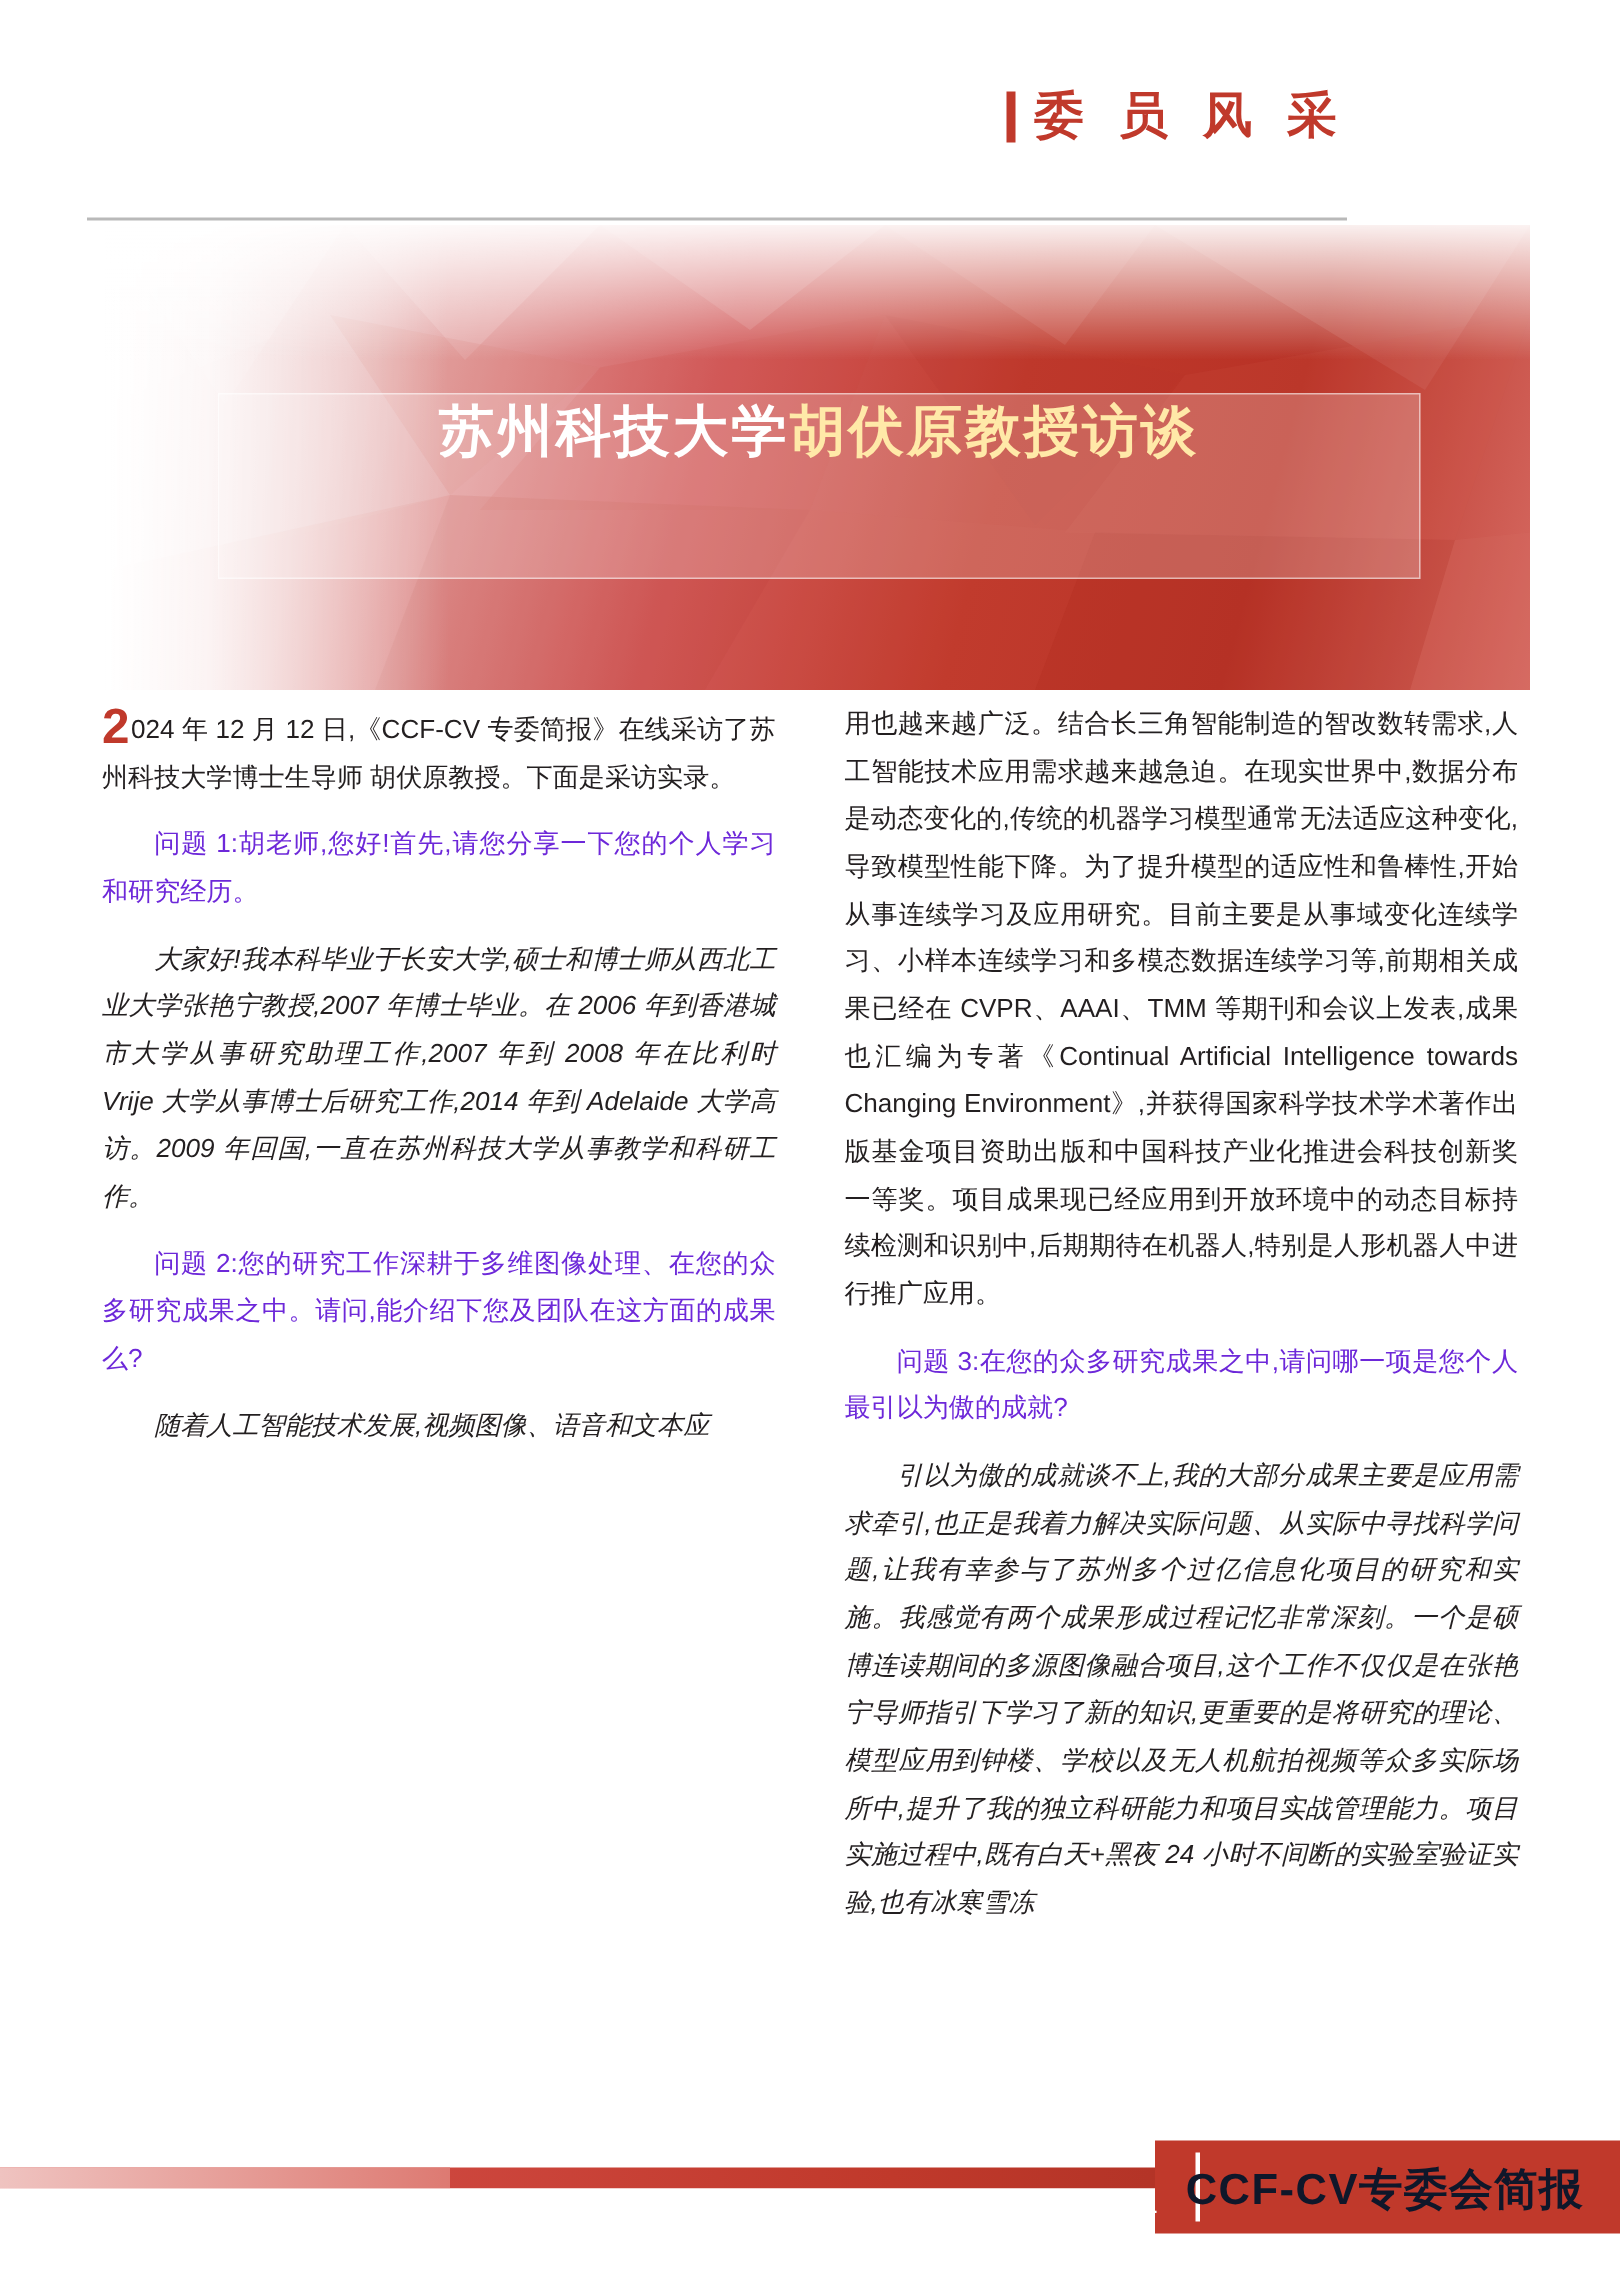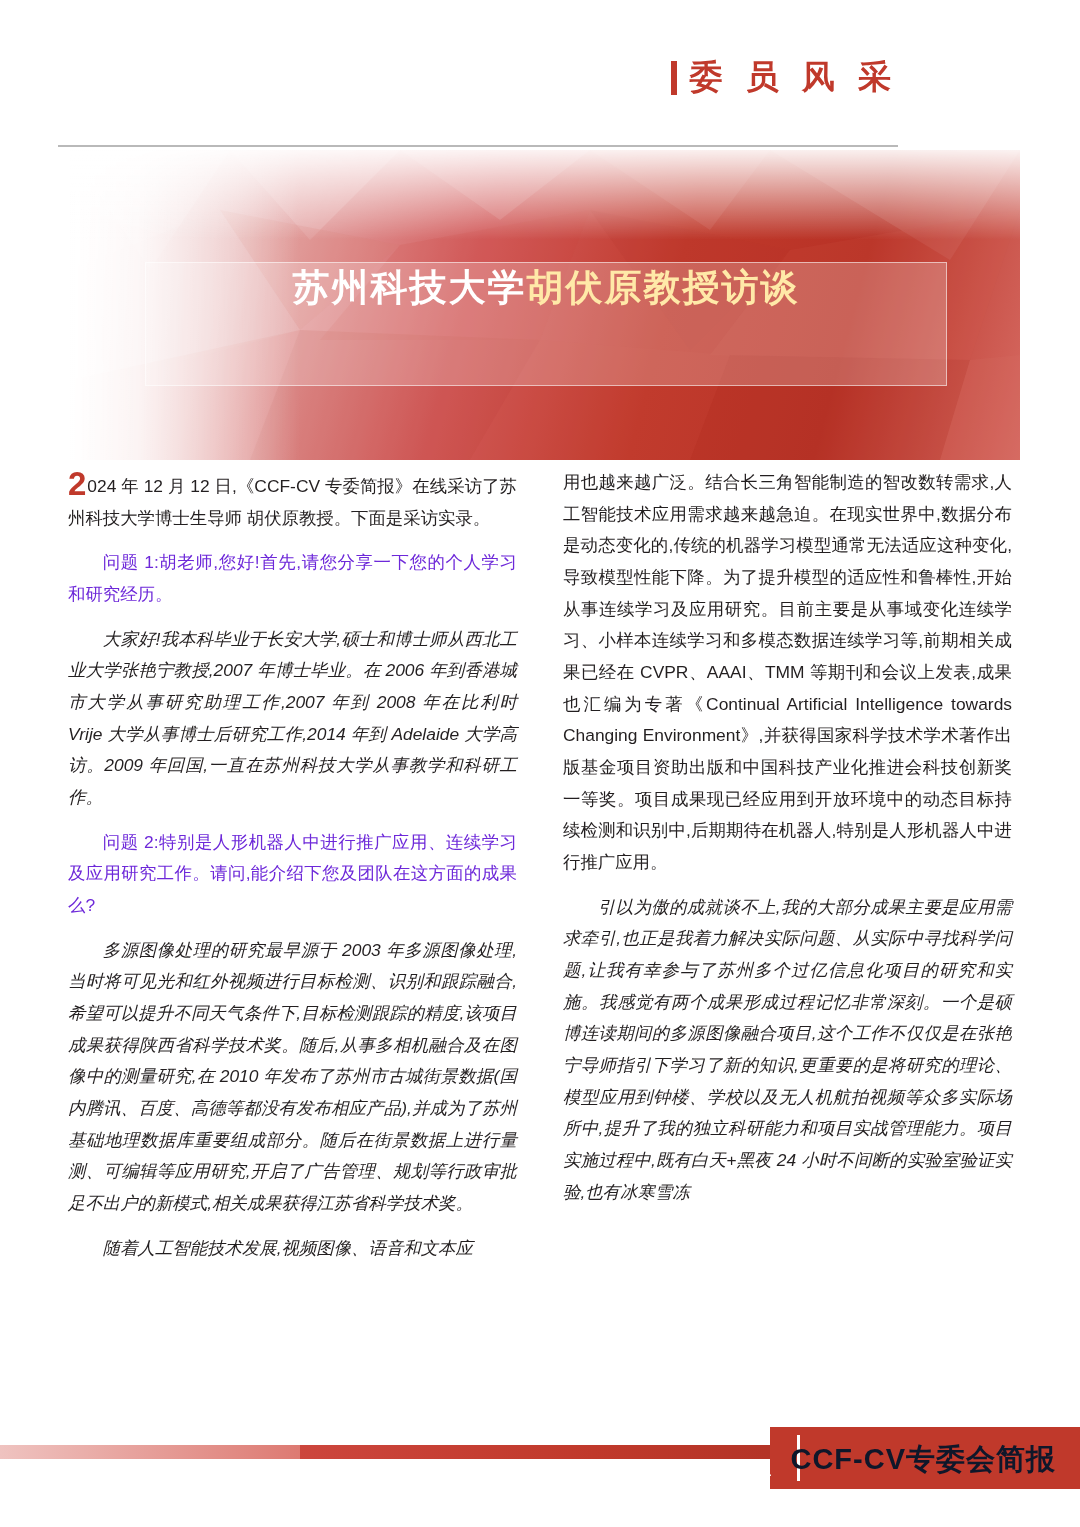--- a/index.html
+++ b/index.html
@@ -261,27 +261,27 @@
     </div>
   </div>
 </div>
 
 <div class="content">
 
   <div class="col">
     <p class="para"><span class="dropcap">2</span><span>024 年 12 月 12 日,《CCF-CV 专委简报》在线采访了苏州科技大学博士生导师 胡伏原教授。下面是采访实录。</span></p>
     <p class="question">问题 1:胡老师,您好!首先,请您分享一下您的个人学习和研究经历。</p>
     <p class="para indent">大家好!我本科毕业于长安大学,硕士和博士师从西北工业大学张艳宁教授,2007 年博士毕业。在 2006 年到香港城市大学从事研究助理工作,2007 年到 2008 年在比利时 Vrije 大学从事博士后研究工作,2014 年到 Adelaide 大学高访。2009 年回国,一直在苏州科技大学从事教学和科研工作。</p>
-    <p class="question">问题 2:特别是人形机器人中进行推广应用、连续学习及应用研究工作。请问,能介绍下您及团队在这方面的成果么?</p>
-    <p class="para indent">多源图像处理的研究最早源于 2003 年多源图像处理,当时将可见光和红外视频进行目标检测、识别和跟踪融合,希望可以提升不同天气条件下,目标检测跟踪的精度,该项目成果获得陕西省科学技术奖。随后,从事多相机融合及在图像中的测量研究,在 2010 年发布了苏州市古城街景数据(国内腾讯、百度、高德等都没有发布相应产品),并成为了苏州基础地理数据库重要组成部分。随后在街景数据上进行量测、可编辑等应用研究,开启了广告管理、规划等行政审批足不出户的新模式,相关成果获得江苏省科学技术奖。</p>
+    <p class="question">问题 2:您的研究工作深耕于多维图像处理、在您的众多研究成果之中。请问,能介绍下您及团队在这方面的成果么?</p>
     <p class="para indent">随着人工智能技术发展,视频图像、语音和文本应</p>
   </div>
 
   <div class="col">
     <p class="para">用也越来越广泛。结合长三角智能制造的智改数转需求,人工智能技术应用需求越来越急迫。在现实世界中,数据分布是动态变化的,传统的机器学习模型通常无法适应这种变化,导致模型性能下降。为了提升模型的适应性和鲁棒性,开始从事连续学习及应用研究。目前主要是从事域变化连续学习、小样本连续学习和多模态数据连续学习等,前期相关成果已经在 CVPR、AAAI、TMM 等期刊和会议上发表,成果也汇编为专著《Continual Artificial Intelligence towards Changing Environment》,并获得国家科学技术学术著作出版基金项目资助出版和中国科技产业化推进会科技创新奖一等奖。项目成果现已经应用到开放环境中的动态目标持续检测和识别中,后期期待在机器人,特别是人形机器人中进行推广应用。</p>
+    <p class="question">问题 3:在您的众多研究成果之中,请问哪一项是您个人最引以为傲的成就?</p>
     <p class="para indent">引以为傲的成就谈不上,我的大部分成果主要是应用需求牵引,也正是我着力解决实际问题、从实际中寻找科学问题,让我有幸参与了苏州多个过亿信息化项目的研究和实施。我感觉有两个成果形成过程记忆非常深刻。一个是硕博连读期间的多源图像融合项目,这个工作不仅仅是在张艳宁导师指引下学习了新的知识,更重要的是将研究的理论、模型应用到钟楼、学校以及无人机航拍视频等众多实际场所中,提升了我的独立科研能力和项目实战管理能力。项目实施过程中,既有白天+黑夜 24 小时不间断的实验室验证实验,也有冰寒雪冻</p>
   </div>
 
 </div>
 
 <div class="footer">
   <div class="footer-band"></div>
   <div class="footer-band-light"></div>
   <div class="footer-white-block"></div>
   <div class="footer-red-panel"></div>

